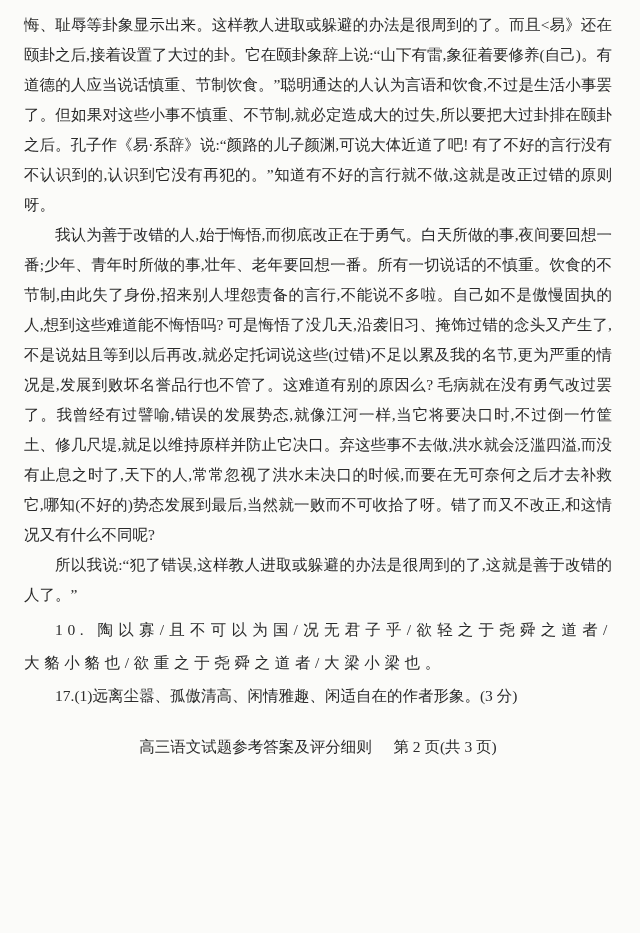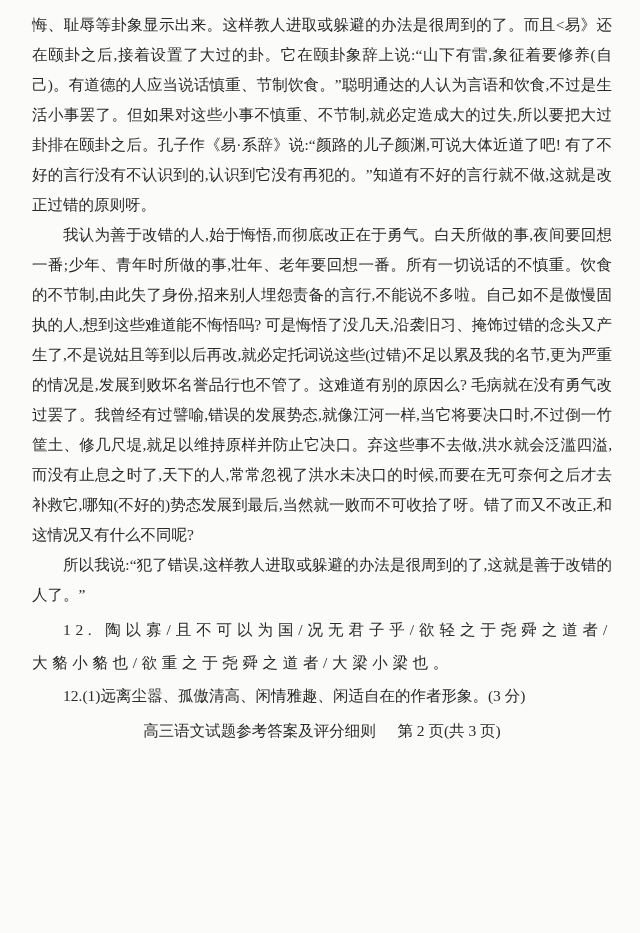--- a/index.html
+++ b/index.html
@@ -5,21 +5,21 @@
   html, body {
     margin: 0;
     padding: 0;
     background: #fbfbf9;
   }
   .page {
     position: relative;
     width: 640px;
     height: 933px;
     box-sizing: border-box;
-    padding: 10px 28px 4px 32px;
+    padding: 10px 28px 4px 24px;
     background: #fbfbf9;
     color: #2a2a2a;
     font-family: "Liberation Serif", "DejaVu Serif", serif;
     font-size: 15.5px;
     line-height: 30px;
     text-align: justify;
     overflow: hidden;
   }
   .para {
     margin: 0;
@@ -32,41 +32,41 @@
     letter-spacing: 0.30em;
     line-height: 33px;
     margin-top: 3px;
     margin-bottom: 2px;
   }
   .para.mt {
     margin-top: 2px;
   }
   .footer {
     text-align: center;
-    margin-top: 5px;
+    margin-top: 21px;
     font-size: 15.5px;
     white-space: nowrap;
   }
   .footer .pagenum {
     margin-left: 1.4em;
   }
 </style>
 </head>
 <body>
 
 <div class="page">
 
   <p class="para flush">悔、耻辱等卦象显示出来。这样教人进取或躲避的办法是很周到的了。而且&lt;易》还在颐卦之后,接着设置了大过的卦。它在颐卦象辞上说:“山下有雷,象征着要修养(自己)。有道德的人应当说话慎重、节制饮食。”聪明通达的人认为言语和饮食,不过是生活小事罢了。但如果对这些小事不慎重、不节制,就必定造成大的过失,所以要把大过卦排在颐卦之后。孔子作《易·系辞》说:“颜路的儿子颜渊,可说大体近道了吧! 有了不好的言行没有不认识到的,认识到它没有再犯的。”知道有不好的言行就不做,这就是改正过错的原则呀。</p>
 
   <p class="para">我认为善于改错的人,始于悔悟,而彻底改正在于勇气。白天所做的事,夜间要回想一番;少年、青年时所做的事,壮年、老年要回想一番。所有一切说话的不慎重。饮食的不节制,由此失了身份,招来别人埋怨责备的言行,不能说不多啦。自己如不是傲慢固执的人,想到这些难道能不悔悟吗? 可是悔悟了没几天,沿袭旧习、掩饰过错的念头又产生了,不是说姑且等到以后再改,就必定托词说这些(过错)不足以累及我的名节,更为严重的情况是,发展到败坏名誉品行也不管了。这难道有别的原因么? 毛病就在没有勇气改过罢了。我曾经有过譬喻,错误的发展势态,就像江河一样,当它将要决口时,不过倒一竹筐土、修几尺堤,就足以维持原样并防止它决口。弃这些事不去做,洪水就会泛滥四溢,而没有止息之时了,天下的人,常常忽视了洪水未决口的时候,而要在无可奈何之后才去补救它,哪知(不好的)势态发展到最后,当然就一败而不可收拾了呀。错了而又不改正,和这情况又有什么不同呢?</p>
 
   <p class="para">所以我说:“犯了错误,这样教人进取或躲避的办法是很周到的了,这就是善于改错的人了。”</p>
 
-  <p class="para spaced">12. 陶以寡/且不可以为国/况无君子乎/欲轻之于尧舜之道者/大貉小貉也/欲重之于尧舜之道者/大梁小梁也。</p>
+  <p class="para spaced">10. 陶以寡/且不可以为国/况无君子乎/欲轻之于尧舜之道者/大貉小貉也/欲重之于尧舜之道者/大梁小梁也。</p>
 
 
-  <p class="para mt">12.(1)远离尘嚣、孤傲清高、闲情雅趣、闲适自在的作者形象。(3 分)</p>
+  <p class="para mt">17.(1)远离尘嚣、孤傲清高、闲情雅趣、闲适自在的作者形象。(3 分)</p>
 
   <div class="footer">
     <span>高三语文试题参考答案及评分细则</span><span class="pagenum">第 2 页(共 3 页)</span>
   </div>
 
 </div>
 
 </body></html>

